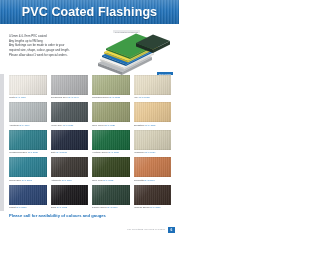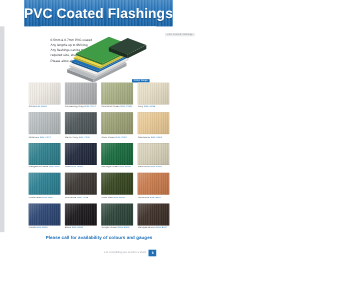--- a/index.html
+++ b/index.html
@@ -8,21 +8,21 @@
     font-family:"Liberation Sans", sans-serif;
     background:#ffffff;
     overflow:hidden;
     position:relative;
   }
   
   .page {
     width:179px; height:211px;
     position:relative;
     background:#ffffff;
-    display:flex; flex-direction:column;align-items:center;
+    display:flex; flex-direction:column;
   }
   .page-edge-left {
     position:absolute; left:0; top:24px; bottom:0; width:4px;
     background:#d9dade;
   }
   
   .header {
     position:relative;
     height:24px;
     background:#1d6fb8;

